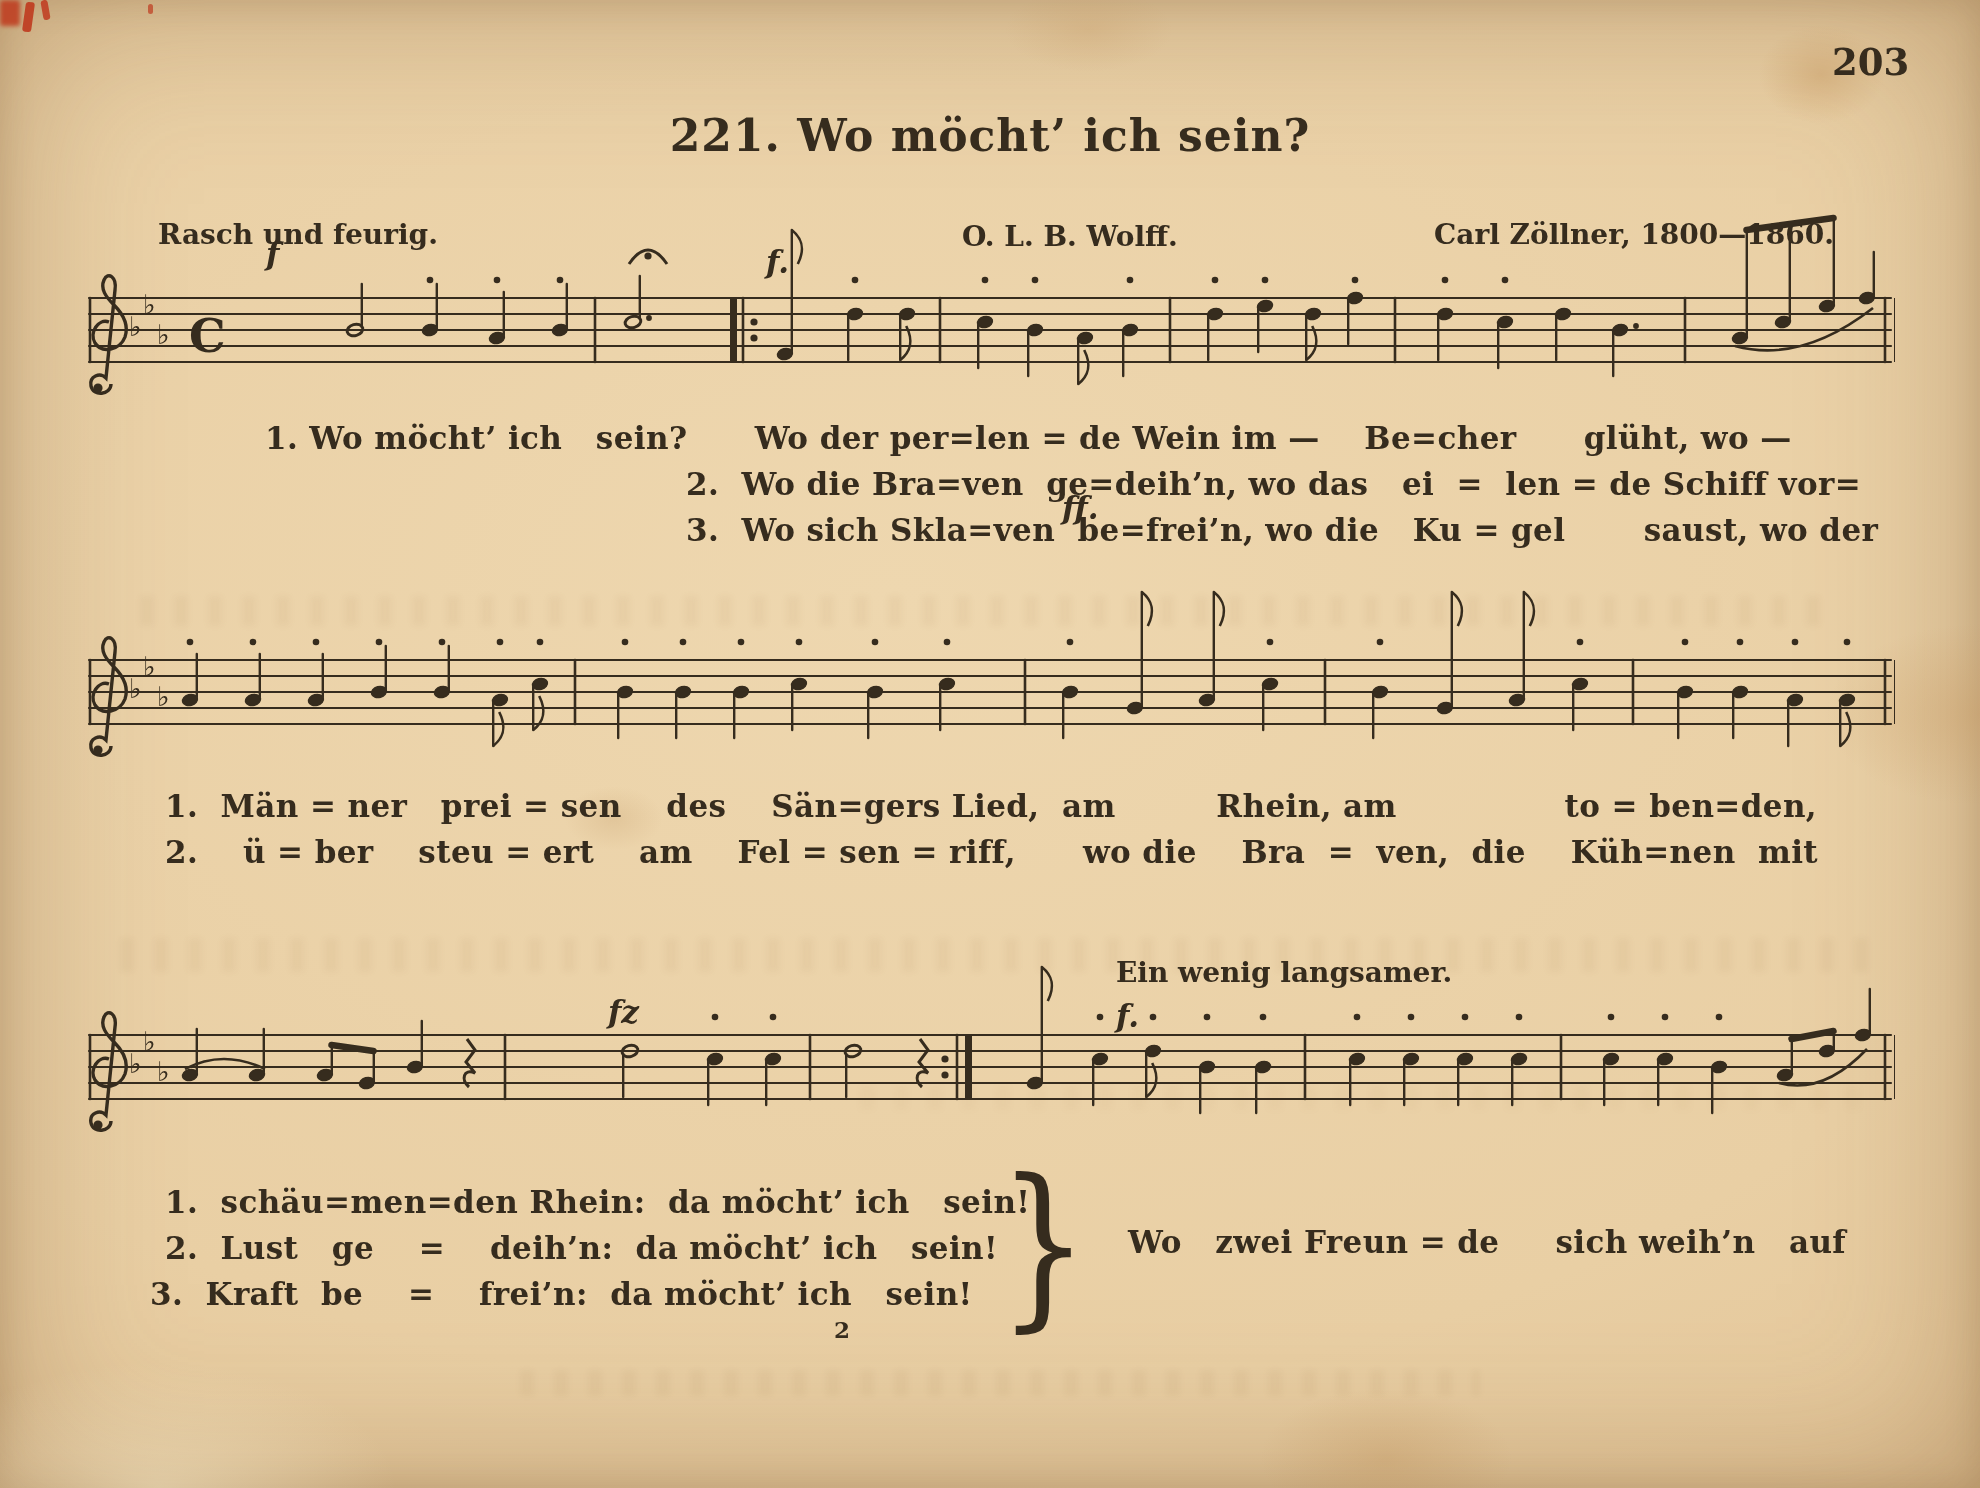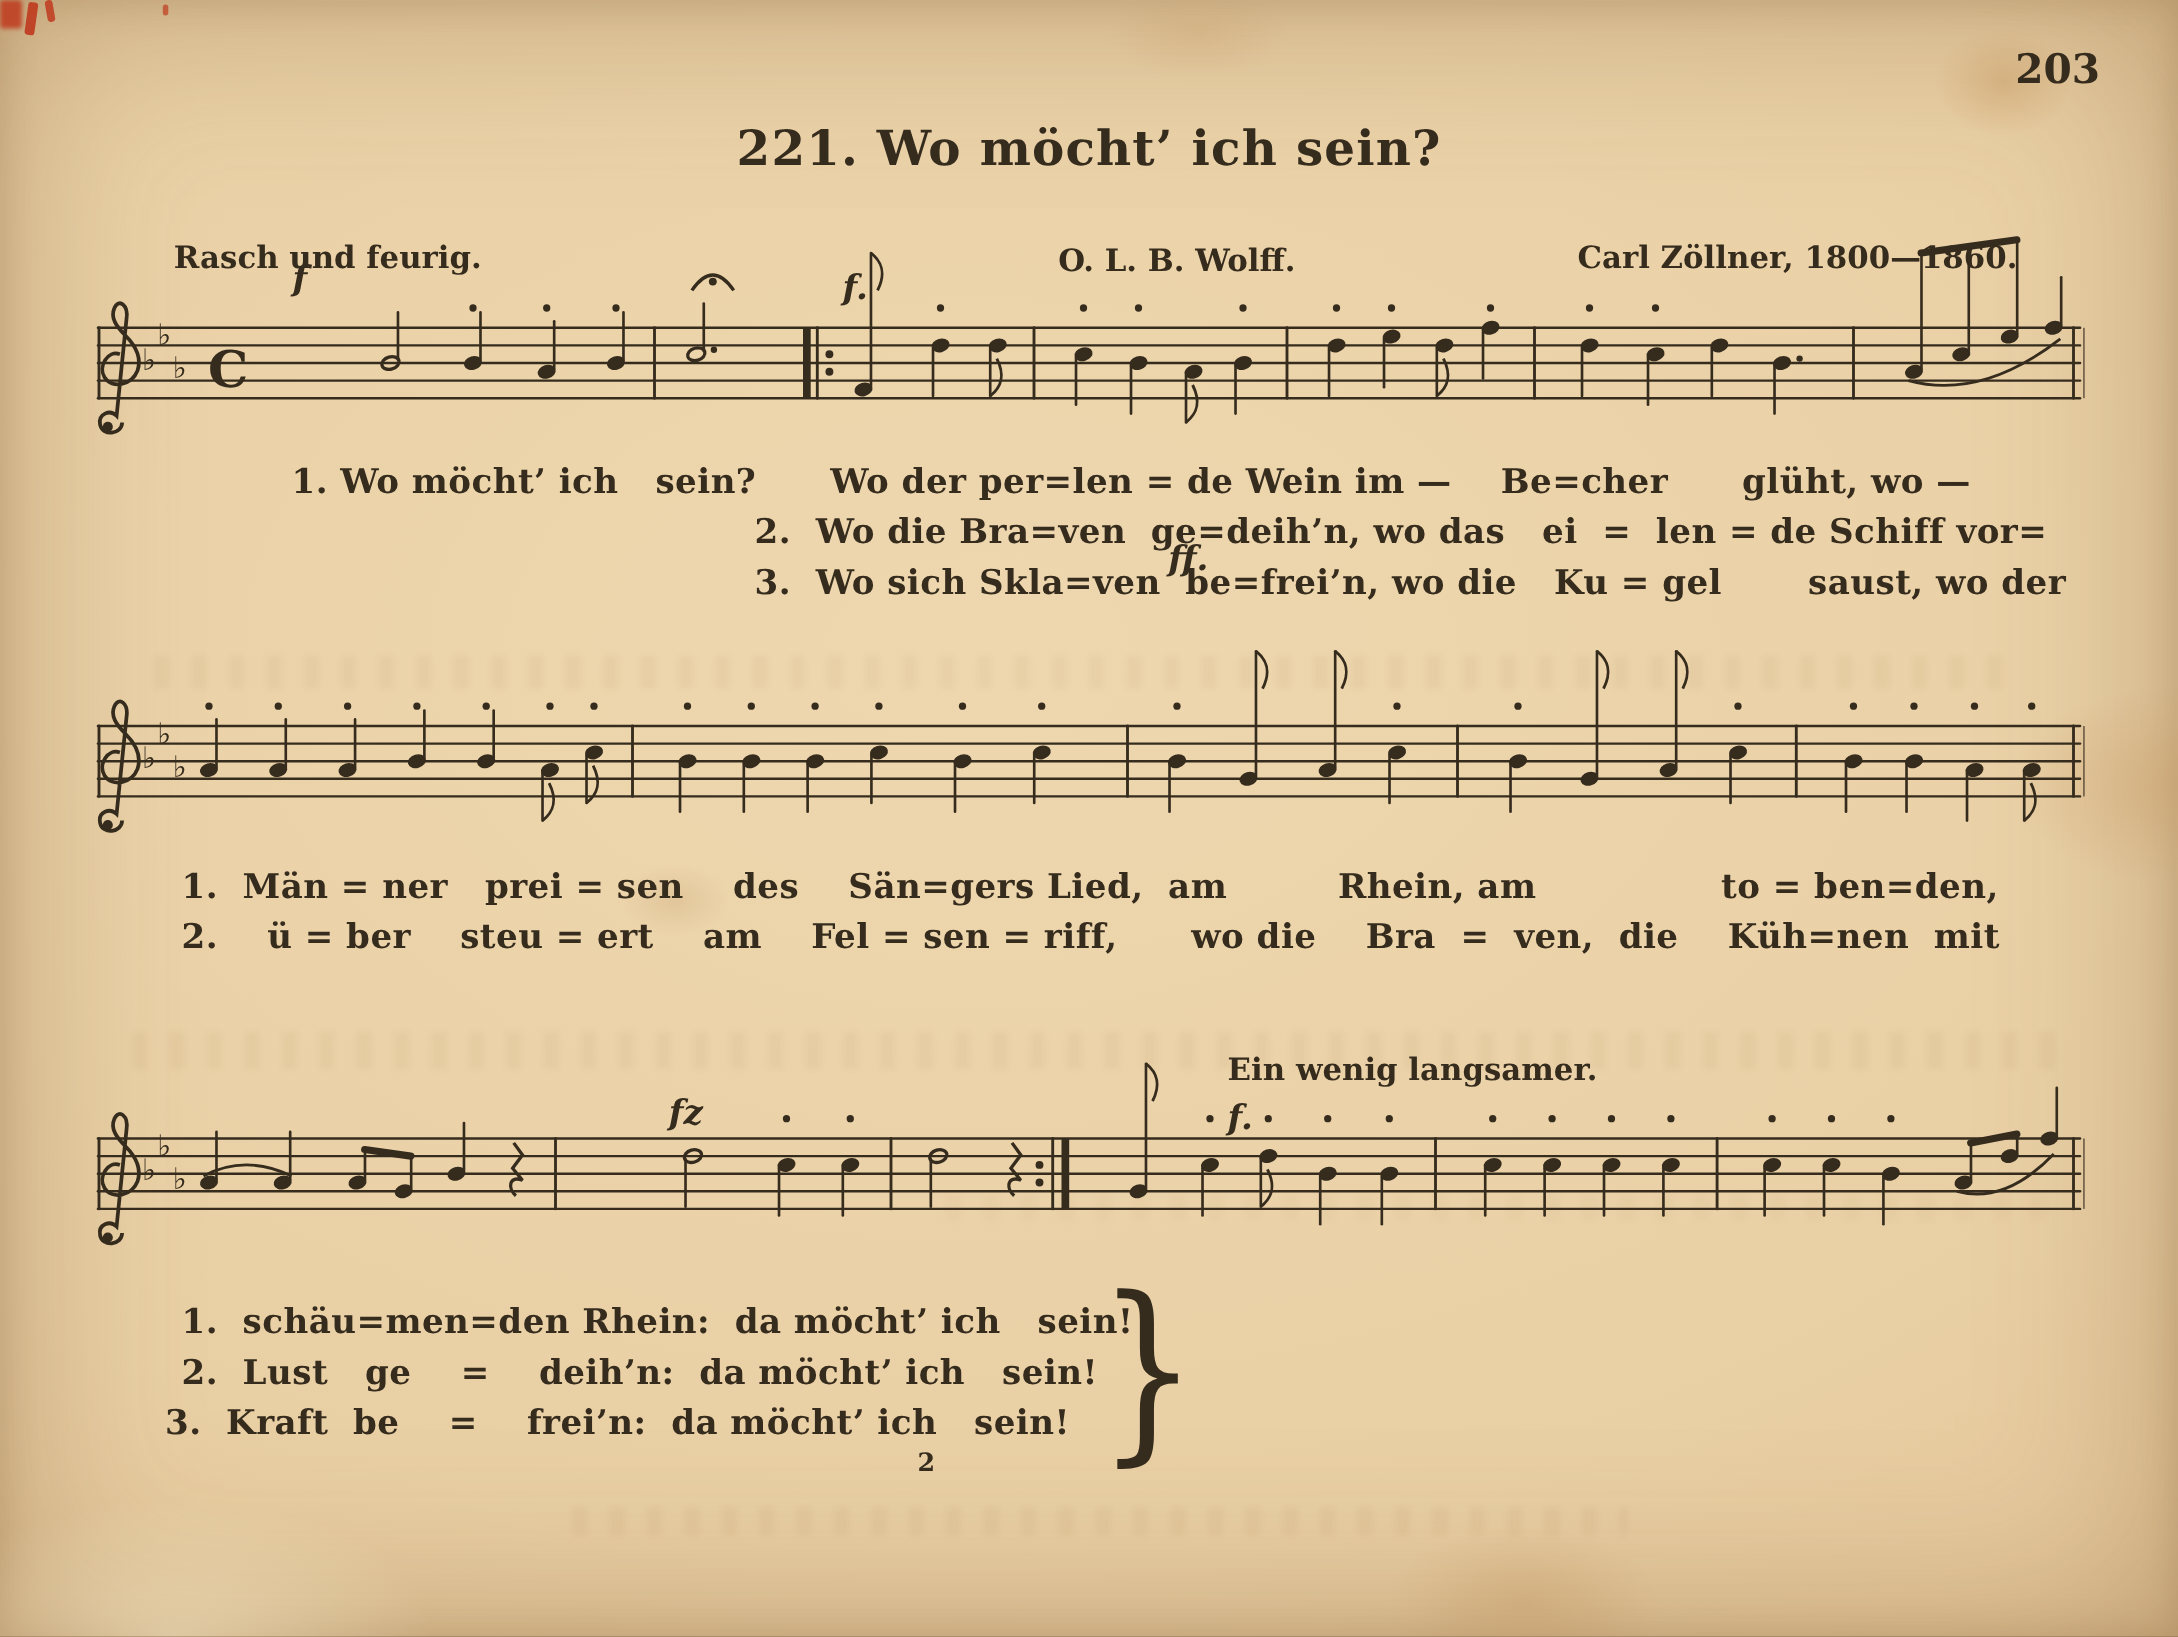--- a/index.html
+++ b/index.html
@@ -361,15 +361,16 @@
   <div class="t lyric" style="left:686px;top:466px;text-align:center;">2.  Wo die Bra=ven  ge=deih’n, wo das   ei  =  len = de Schiff vor=</div>
   <div class="t lyric" style="left:686px;top:512px;">3.  Wo sich Skla=ven  be=frei’n, wo die   Ku = gel       saust, wo der</div>
 
   <div class="t lyric" style="left:165px;top:788px;">1.  Män = ner   prei = sen    des    Sän=gers Lied,  am         Rhein, am               to = ben=den,</div>
   <div class="t lyric" style="left:165px;top:834px;">2.    ü = ber    steu = ert    am    Fel = sen = riff,      wo die    Bra  =  ven,  die    Küh=nen  mit</div>
 
   <div class="t lyric" style="left:165px;top:1184px;">1.  schäu=men=den Rhein:  da möcht’ ich   sein!</div>
   <div class="t lyric" style="left:165px;top:1230px;">2.  Lust   ge    =    deih’n:  da möcht’ ich   sein!</div>
   <div class="t lyric" style="left:150px;top:1276px;">3.  Kraft  be    =    frei’n:  da möcht’ ich   sein!</div>
   <div class="t brace" style="left:998px;top:1170px;">}</div>
+  <div class="t lyric" style="left:1128px;top:1224px;">Wo   zwei Freun = de     sich weih’n   auf</div>
 
   <div class="t sig" style="left:834px;top:1316px;">2</div>
 </div>
 
 </body></html>

